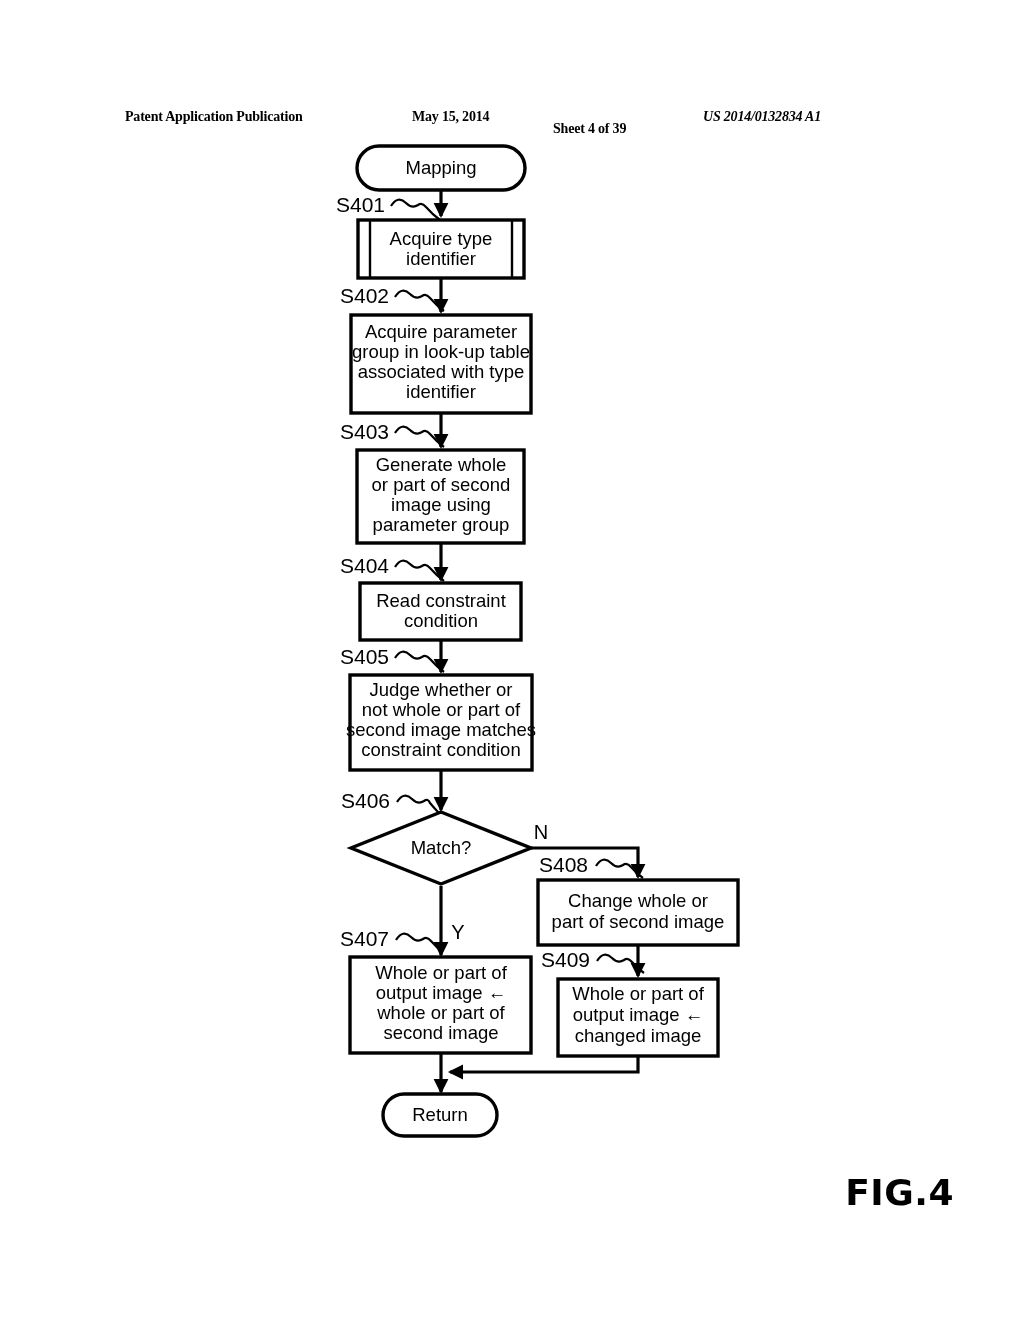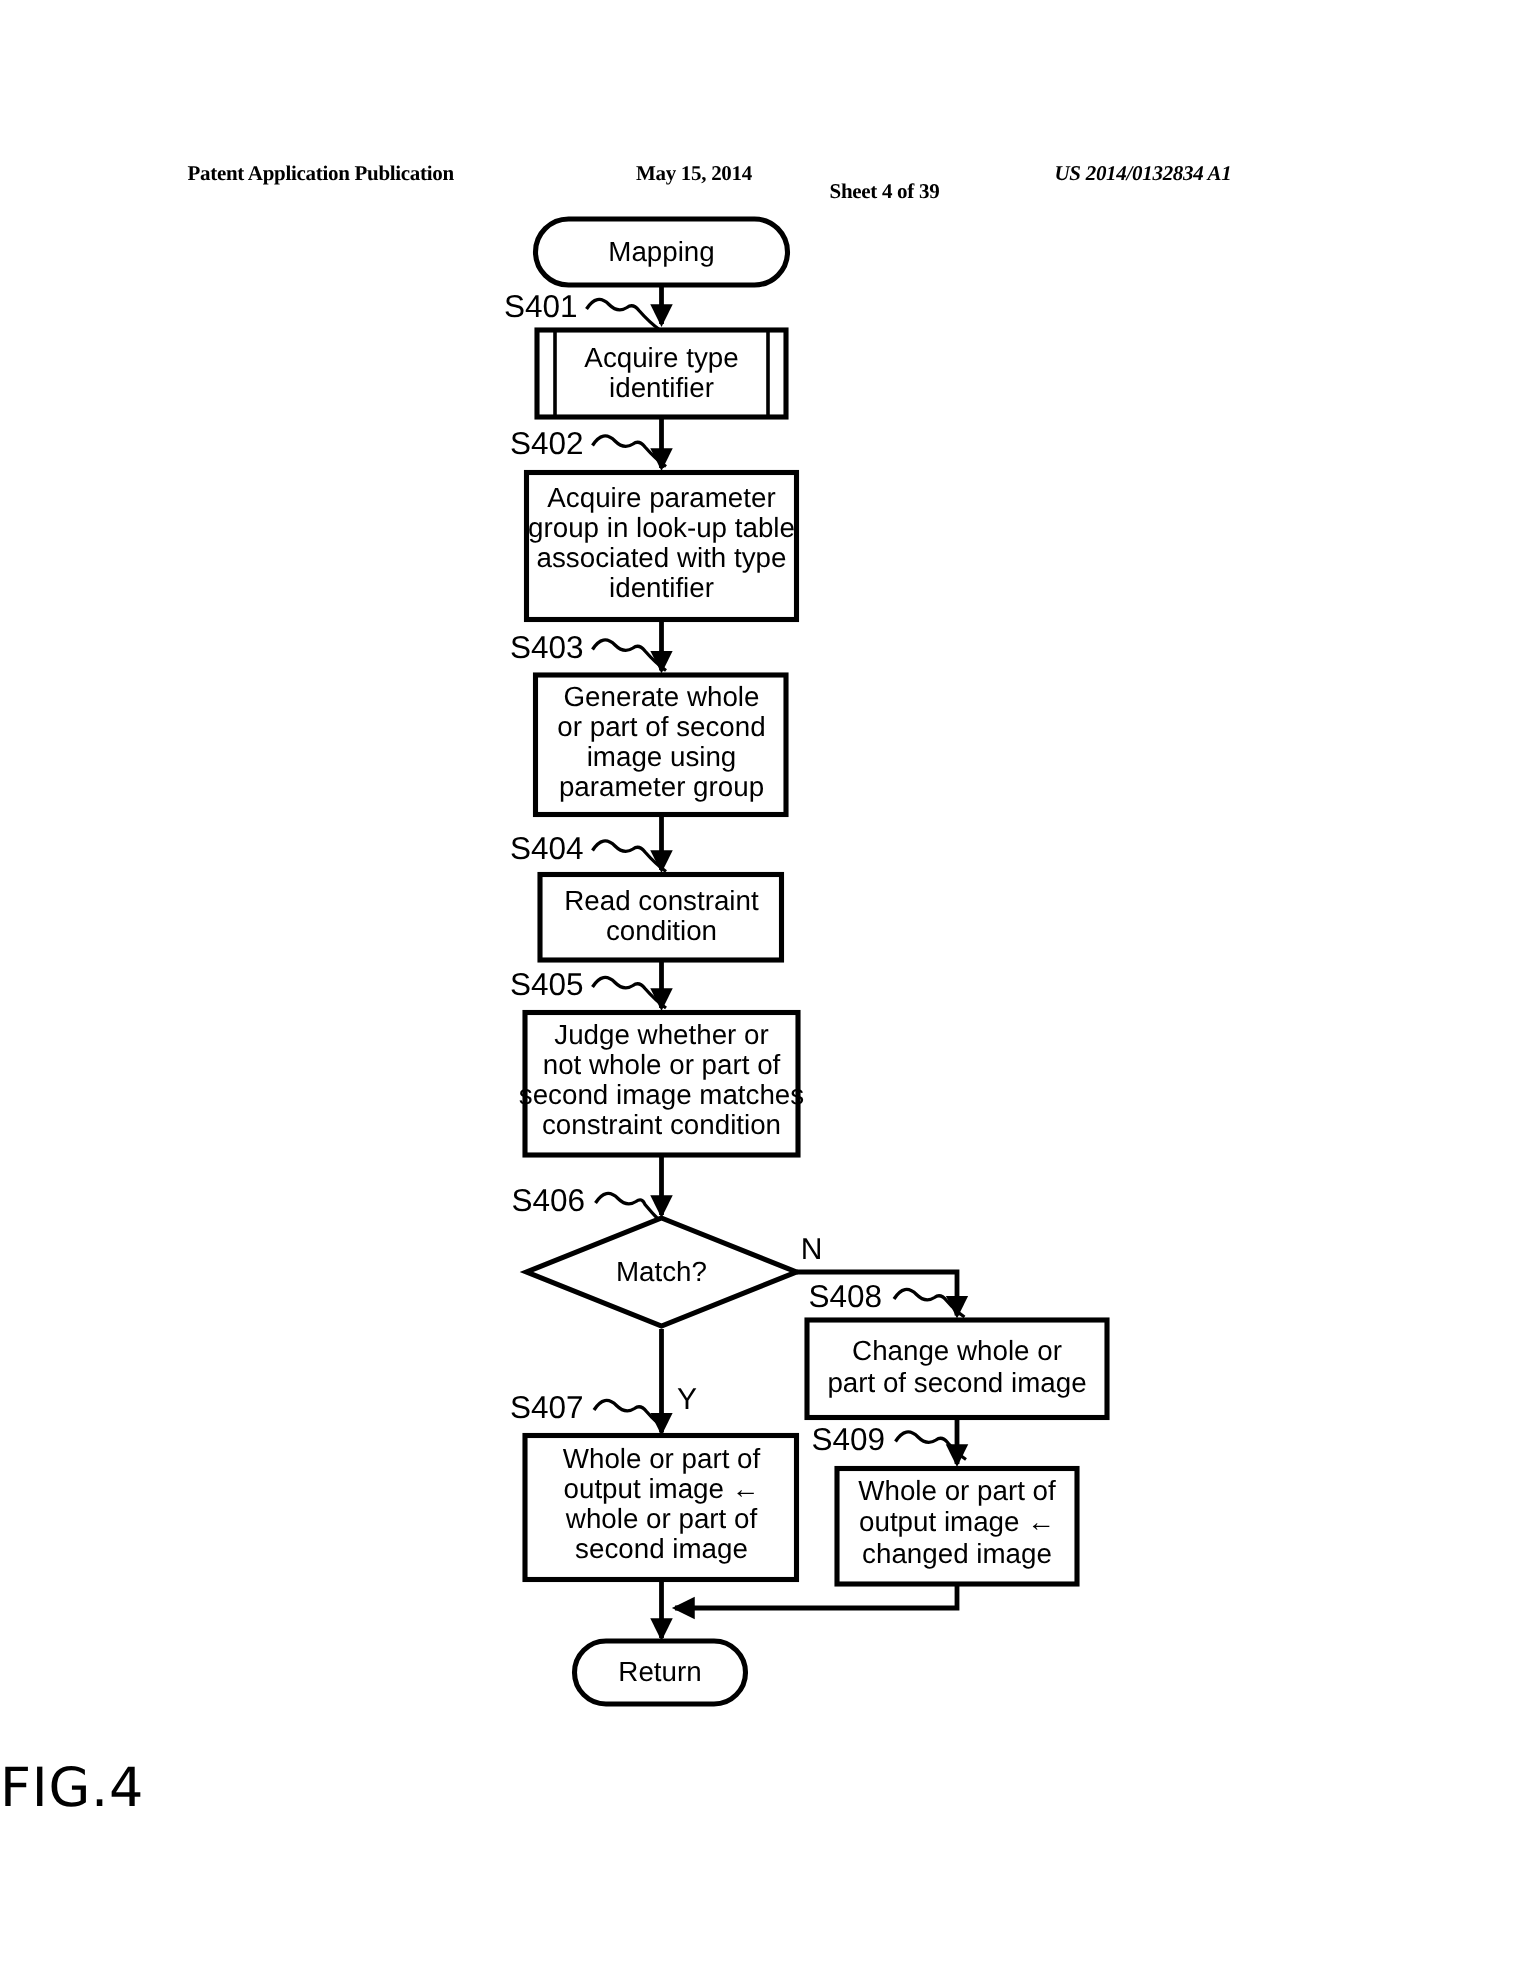--- a/index.html
+++ b/index.html
@@ -30,21 +30,21 @@
     margin-top: 24px;
   }
   .pub-header .h-pub {
     position: absolute;
     left: 125px;
     top: 0;
     letter-spacing: -0.2px;
   }
   .pub-header .h-date {
     position: absolute;
-    left: 424px;
+    left: 412px;
     top: 0;
     letter-spacing: -0.2px;
   }
   .pub-header .h-sheet {
     position: absolute;
     left: 553px;
     top: 12px;
     letter-spacing: -0.2px;
   }
   .pub-header .h-number {
@@ -105,23 +105,23 @@
     stroke-width: 2.2;
     fill: none;
   }
 
   
   .fig-caption {
     position: absolute;
     left: 0;
     top: 1172px;
     width: 954px;
-    text-align: left;
+    text-align: right;
     font-family: "DejaVu Sans", sans-serif;
-    font-weight: normal;
+    font-weight: bold;
     font-size: 36px;
     letter-spacing: 0.5px;
   }
 </style>
 </head>
 <body>
 
 <div class="pub-header">
   <span class="h-pub">Patent Application Publication</span>
   <span class="h-date">May 15, 2014</span>

